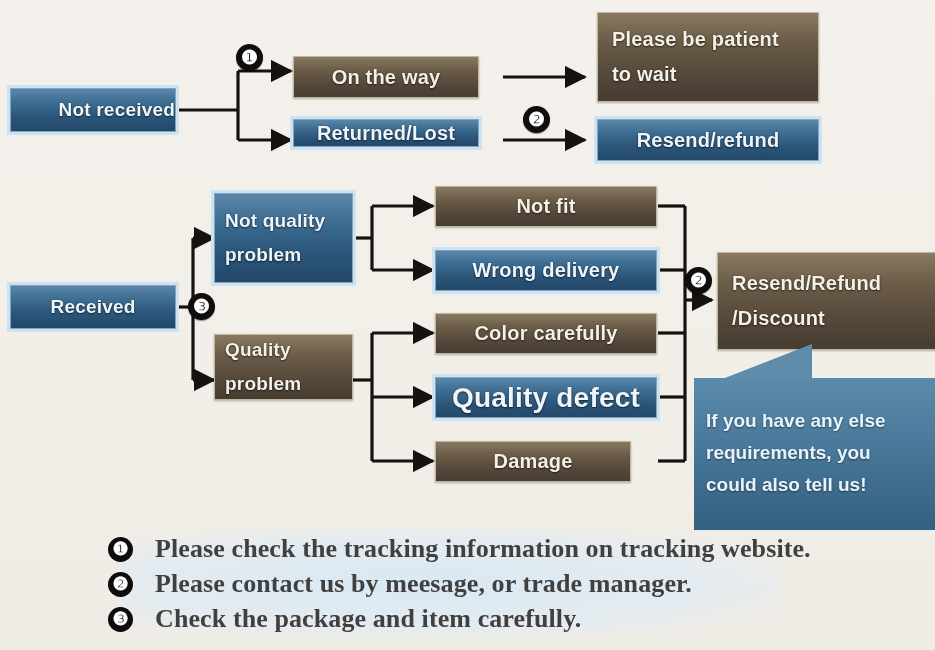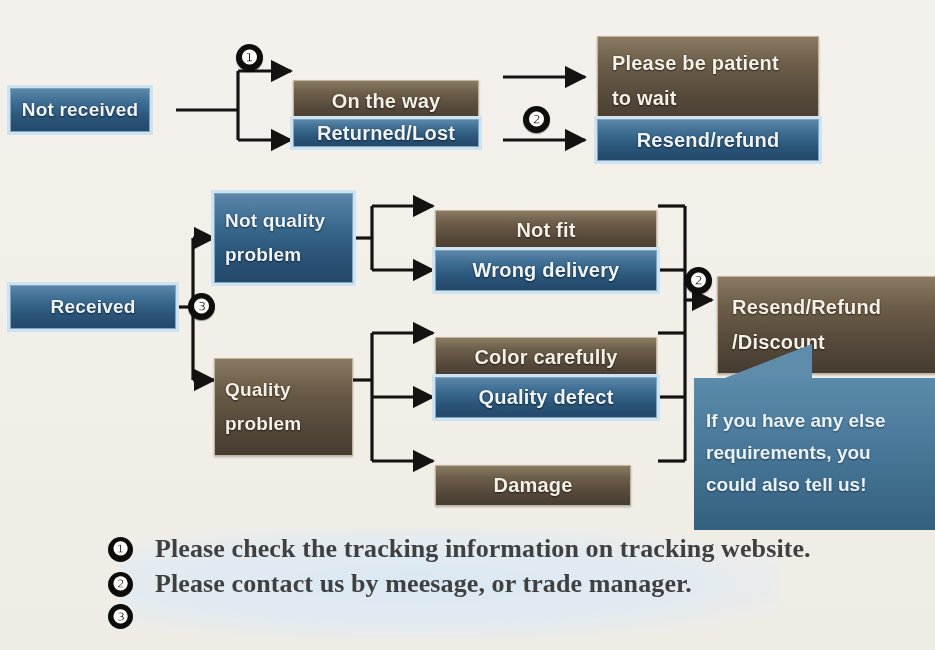--- a/index.html
+++ b/index.html
@@ -48,21 +48,20 @@
     background: linear-gradient(180deg,#5b86a8 0%, #3d6d92 32%, #2b567a 66%, #23486a 100%);
     border: 1px solid #7ba6c6;
     box-shadow: 0 0 0 3px #cfe2f0, 0 1px 2px rgba(0,0,0,.25);
     color: #eef6fc;
   }
   .node.brown {
     background: linear-gradient(180deg,#8a7a63 0%, #6d5e49 30%, #54483a 70%, #463c30 100%);
     border: 1px solid #c3b49a;
     box-shadow: 0 1px 2px rgba(0,0,0,.28);
     color: #f6f1e6;
-    margin-top: 24px;
   }
   .node .line { display: block; white-space: nowrap; }
   .node.two-line .line + .line { margin-top: 12px; }
 
   
   .bubble {
     position: absolute;
     box-sizing: border-box;
     background: linear-gradient(180deg,#5b8bab 0%, #4b7a9c 40%, #34607f 100%);
     color: #e9f3fa;
@@ -178,21 +177,21 @@
       <path d="M658 333 H 685"></path>
       <path d="M658 397 H 685"></path>
       <path d="M658 461 H 685"></path>
       <path d="M685 206 V 461"></path>
       <path d="M685 300 H 712" marker-end="url(#arrow)"></path>
     </g>
   </svg>
 
   <div class="layer">
 
-    <div class="node blue center" style="left:10px; top:88px; width:140px; height:44px; font-size:19px;">
+    <div class="node blue center" style="left:10px; top:88px; width:166px; height:44px; font-size:19px;align-items:flex-end;">
       <span class="line">Not received</span>
     </div>
 
     <div class="node brown center" style="left:293px; top:56px; width:186px; height:42px; font-size:20px;">
       <span class="line">On the way</span>
     </div>
 
     <div class="node blue center" style="left:293px; top:119px; width:186px; height:28px; font-size:20px;">
       <span class="line">Returned/Lost</span>
     </div>
@@ -208,35 +207,35 @@
 
     <div class="node blue center" style="left:10px; top:285px; width:166px; height:44px; font-size:19px;">
       <span class="line">Received</span>
     </div>
 
     <div class="node blue left two-line" style="left:214px; top:193px; width:139px; height:90px; font-size:19px; padding:0 10px;">
       <span class="line">Not quality</span>
       <span class="line">problem</span>
     </div>
 
-    <div class="node brown left two-line" style="left:214px; top:334px; width:139px; height:98px; font-size:19px; padding:0 10px;">
+    <div class="node brown left two-line" style="left:214px; top:334px; width:139px; height:66px; font-size:19px; padding:0 10px;">
       <span class="line">Quality</span>
       <span class="line">problem</span>
     </div>
 
     <div class="node brown center" style="left:435px; top:186px; width:222px; height:41px; font-size:20px;">
       <span class="line">Not fit</span>
     </div>
     <div class="node blue center" style="left:435px; top:250px; width:222px; height:41px; font-size:20px;">
       <span class="line">Wrong delivery</span>
     </div>
     <div class="node brown center" style="left:435px; top:313px; width:222px; height:41px; font-size:20px;">
       <span class="line">Color carefully</span>
     </div>
-    <div class="node blue center" style="left:435px; top:377px; width:222px; height:41px; font-size:20px;">
+    <div class="node blue center" style="left:435px; top:377px; width:222px; height:41px; font-size:28px;">
       <span class="line">Quality defect</span>
     </div>
     <div class="node brown center" style="left:435px; top:441px; width:196px; height:41px; font-size:20px;">
       <span class="line">Damage</span>
     </div>
 
     <div class="node brown left two-line" style="left:717px; top:252px; width:220px; height:98px; font-size:20px; padding:0 14px;">
       <span class="line">Resend/Refund</span>
       <span class="line">/Discount</span>
     </div>
@@ -270,16 +269,17 @@
       <span class="legend-text">Please check the tracking information on tracking website.</span>
     </div>
 
     <div class="legend-row" style="left:108px; top:41px;">
       <span class="legend-badge">❷</span>
       <span class="legend-text">Please contact us by meesage, or trade manager.</span>
     </div>
 
     <div class="legend-row" style="left:108px; top:76px;">
       <span class="legend-badge">❸</span>
+      <span class="legend-text">Check the package and item carefully.</span>
     </div>
   </div>
 
 </div>
 
 </body></html>

